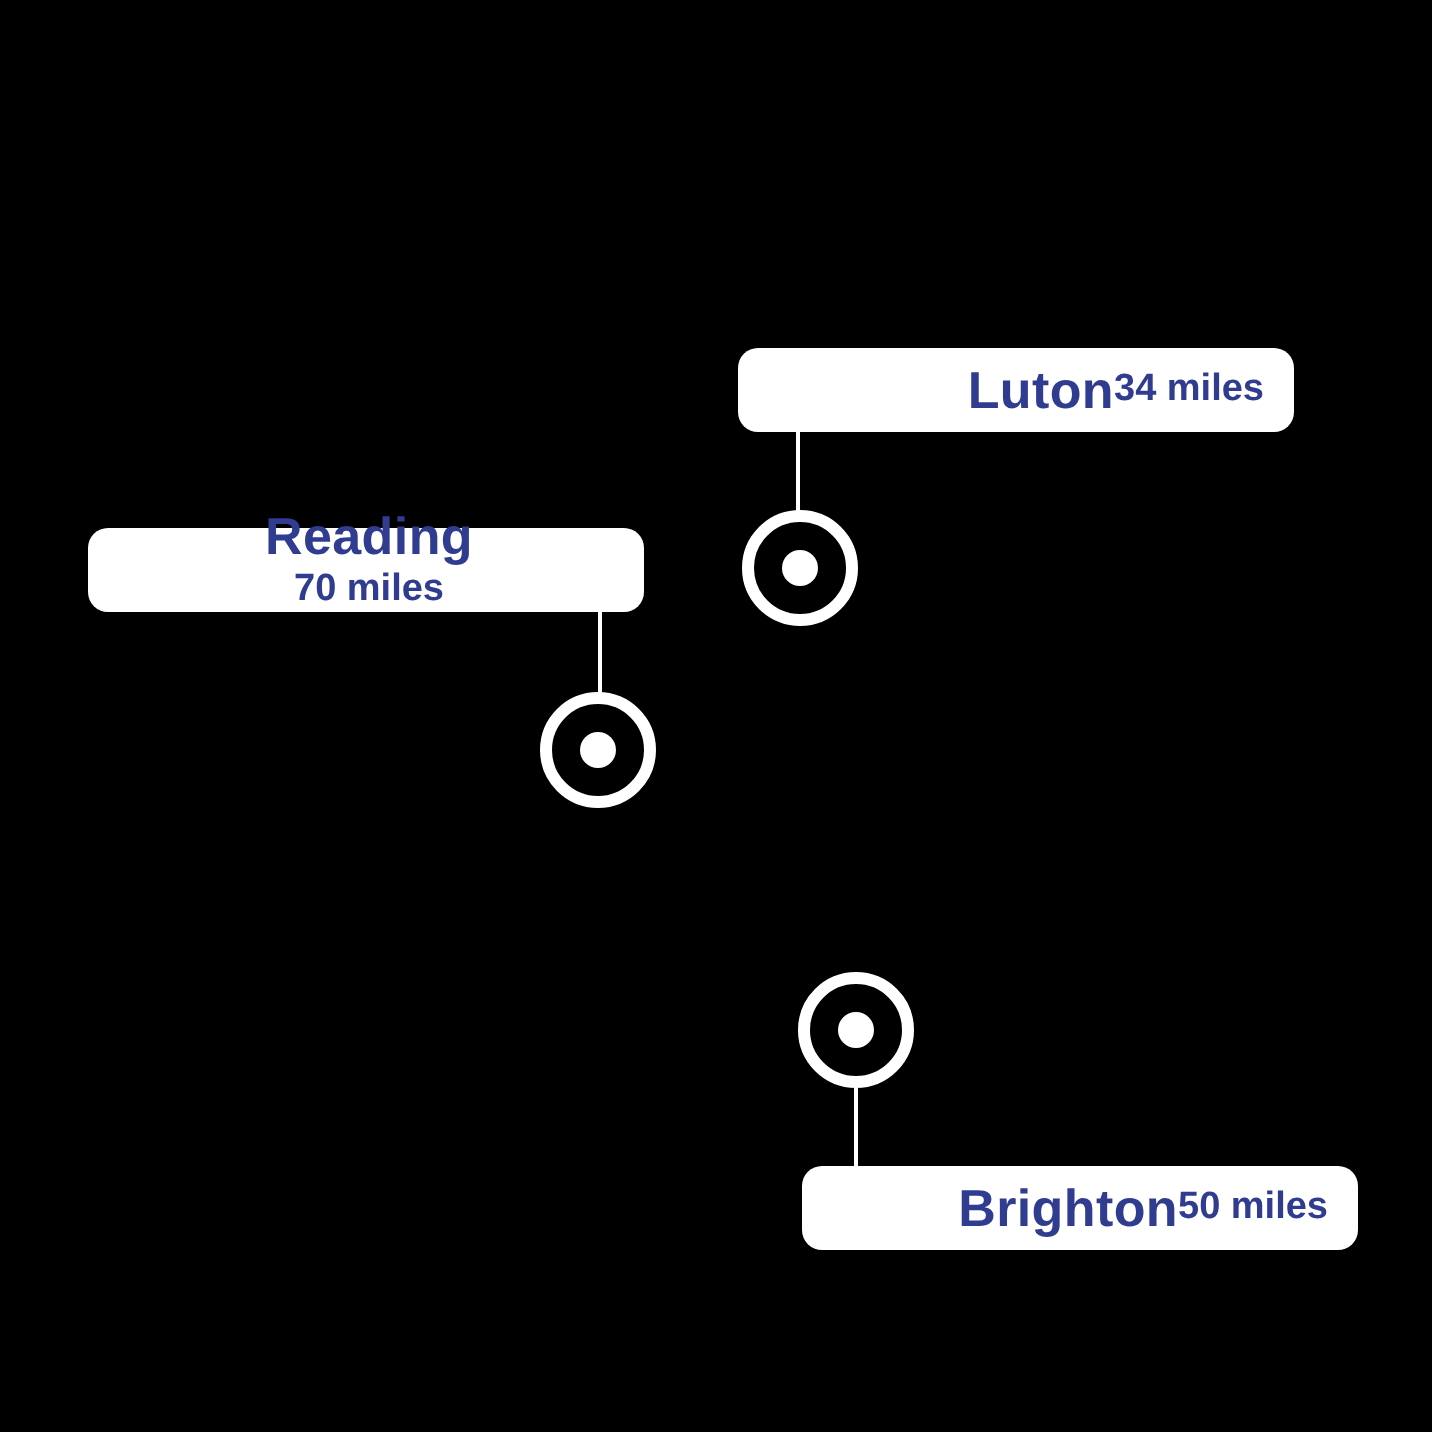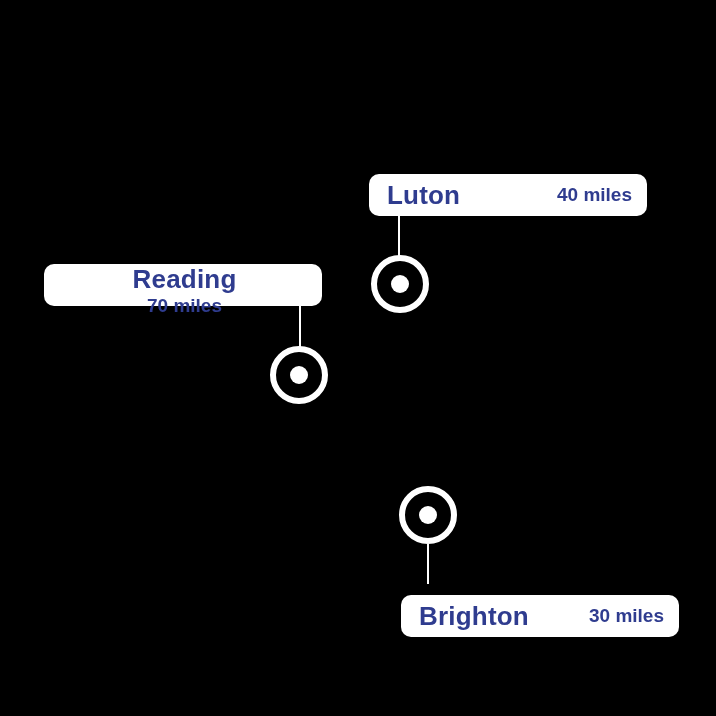--- a/index.html
+++ b/index.html
@@ -20,21 +20,21 @@
     width: 716px; height: 716px;
     background: var(--bg);
   }
   .label {
     position: absolute;
     width: 278px; height: 42px;
     background: var(--label-bg);
     border-radius: 10px;
     display: flex;
     align-items: center;
-    justify-content: space-between;
+    justify-content: flex-end;
     padding: 0 15px 0 18px;
   }
   .city {
     color: var(--text);
     font-size: 26px;
     font-weight: bold;
     letter-spacing: 0.2px;
     white-space: nowrap;
   }
   .distance {
@@ -70,31 +70,31 @@
   .donut-luton     { left: 371px; top: 255px; }
 
   
   .label-reading     { left: 44px;  top: 264px; flex-direction: column; }
   .connector-reading { left: 299px; top: 306px; height: 41px; }
   .donut-reading     { left: 270px; top: 346px; }
 
   
   .donut-brighton     { left: 399px; top: 486px; }
   .connector-brighton { left: 427px; top: 544px; height: 40px; }
-  .label-brighton     { left: 401px; top: 583px; margin-top: 12px; }
+  .label-brighton     { left: 401px; top: 583px; }
 </style>
 </head>
 <body>
 
 <div class="canvas">
 
   <div class="marker-group">
     <div class="label label-luton">
       <span class="city">Luton</span>
-      <span class="distance">40 miles</span>
+      <span class="distance">34 miles</span>
     </div>
     <div class="connector connector-luton"></div>
     <div class="donut donut-luton">
       <div class="dot"></div>
     </div>
   </div>
 
   <div class="marker-group">
     <div class="label label-reading">
       <span class="city">Reading</span>
@@ -106,17 +106,17 @@
     </div>
   </div>
 
   <div class="marker-group">
     <div class="donut donut-brighton">
       <div class="dot"></div>
     </div>
     <div class="connector connector-brighton"></div>
     <div class="label label-brighton">
       <span class="city">Brighton</span>
-      <span class="distance">30 miles</span>
+      <span class="distance">50 miles</span>
     </div>
   </div>
 
 </div>
 
 </body></html>

